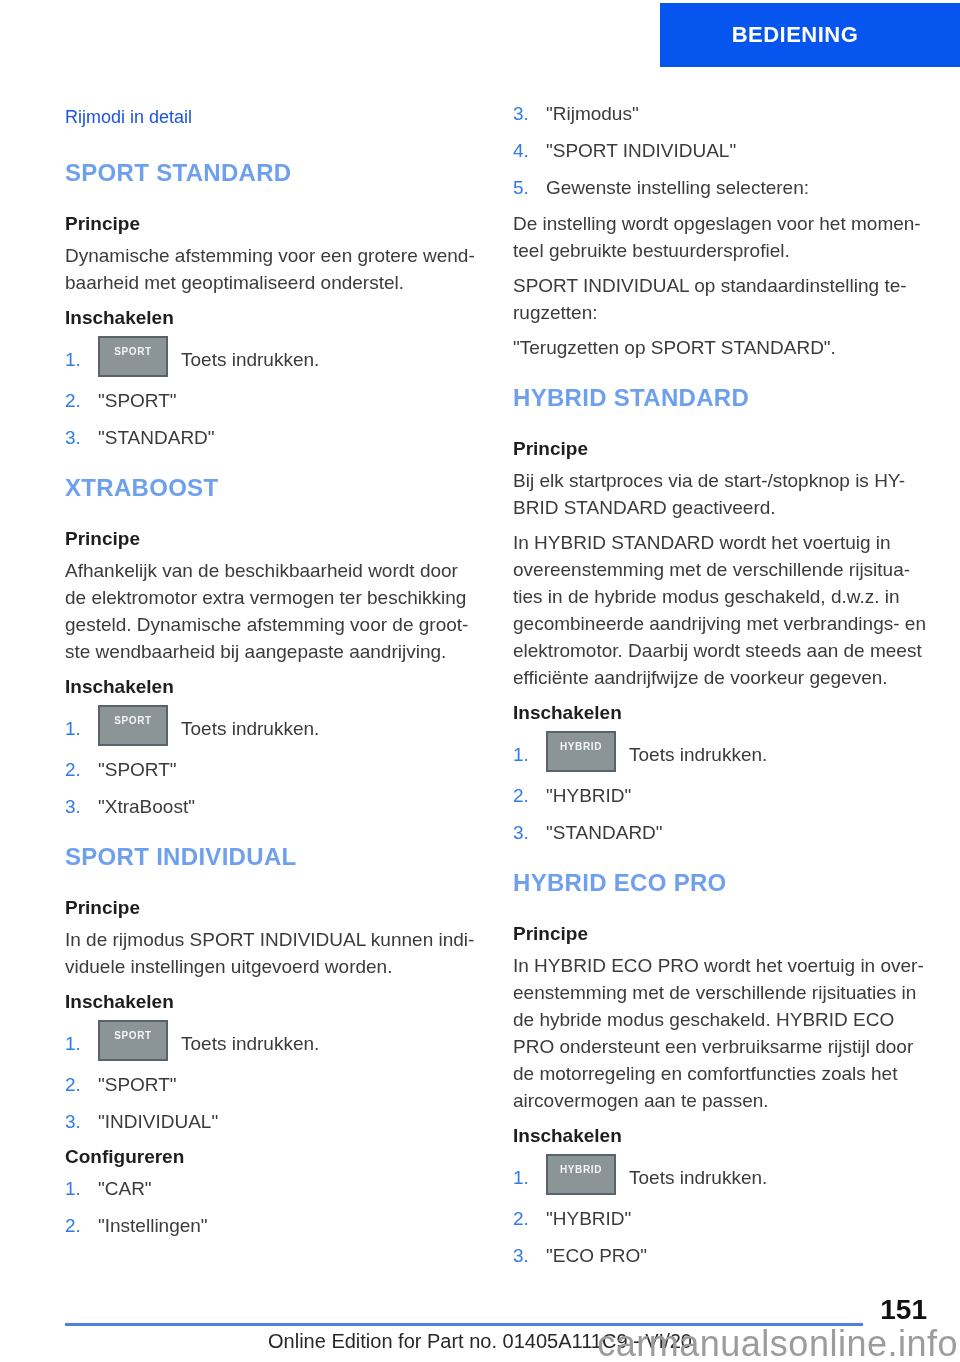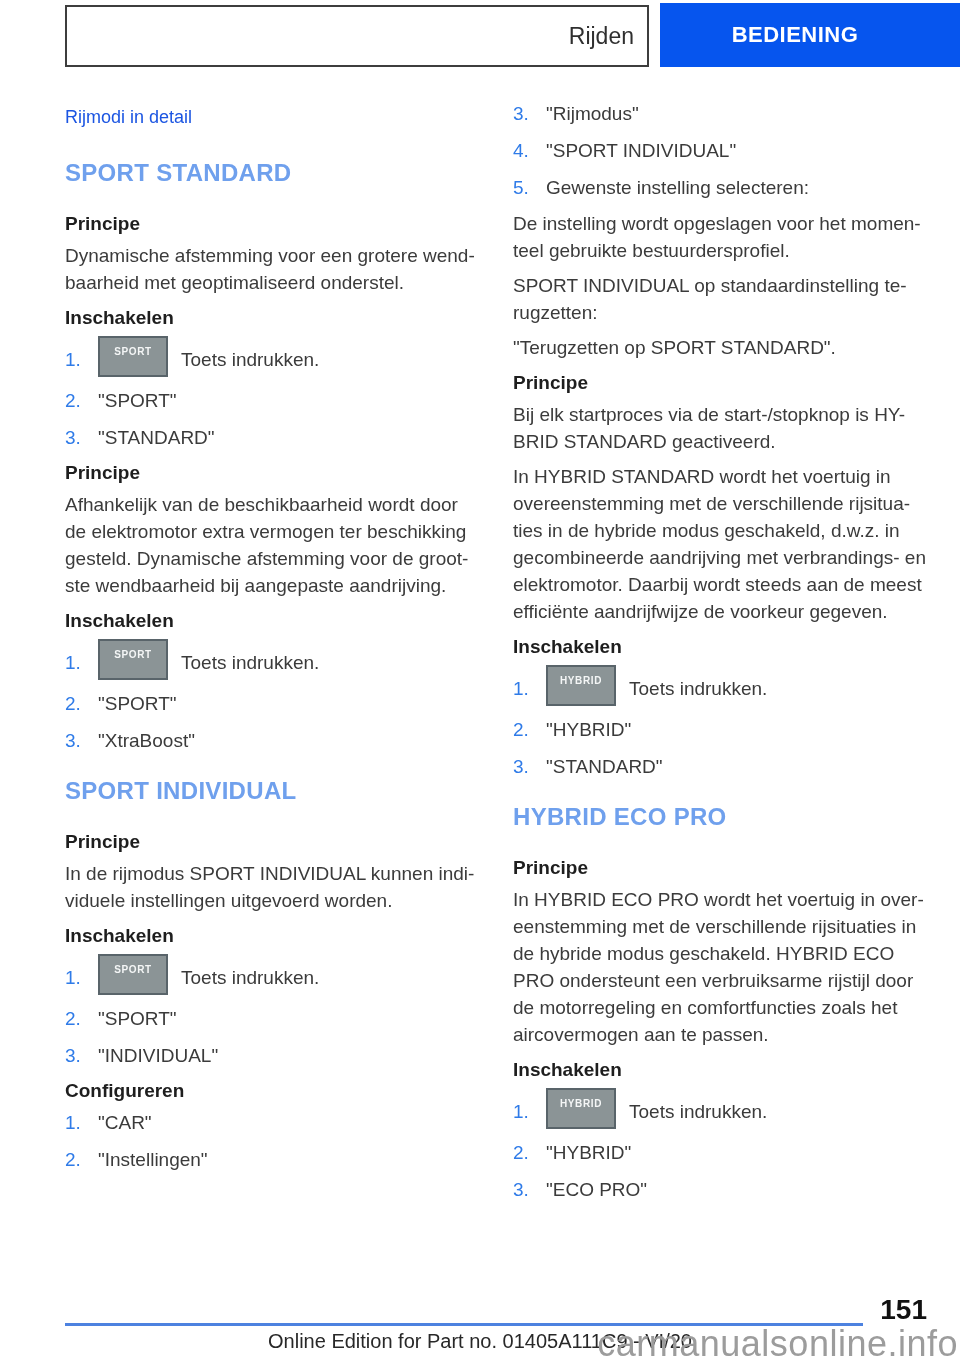--- a/index.html
+++ b/index.html
@@ -88,23 +88,20 @@
   .watermark{
     position:absolute;right:2px;top:1323px;
     font-size:36px;color:#9C9C9C;letter-spacing:.5px;
   }
 </style>
 </head>
 <body>
 
 <div class="page">
 
-  <div class="chapter-box">
-    <span>Rijden</span>
-  </div>
   <div class="section-badge">
     <span>BEDIENING</span>
   </div>
 
   <div class="col col-left">
 
     <h1 class="page-title">Rijmodi in detail</h1>
 
     <section>
       <h2 class="mode-heading">SPORT STANDARD</h2>
@@ -125,20 +122,21 @@
           <span class="step-text">"SPORT"</span>
         </div>
         <div class="step">
           <span class="num">3.</span>
           <span class="step-text">"STANDARD"</span>
         </div>
       </div>
     </section>
 
     <section>
+      <h2 class="mode-heading">XTRABOOST</h2>
       <h3 class="sub-heading">Principe</h3>
       <p class="body">Afhankelijk van de beschikbaarheid wordt door
 de elektromotor extra vermogen ter beschikking
 gesteld. Dynamische afstemming voor de groot-
 ste wendbaarheid bij aangepaste aandrijving.</p>
       <h3 class="sub-heading">Inschakelen</h3>
       <div class="steps">
         <div class="step has-key">
           <span class="num">1.</span>
           <span class="key-btn">
@@ -212,20 +210,21 @@
       </div>
     </div>
 
     <p class="body" style="margin-top:9px;">De instelling wordt opgeslagen voor het momen-
 teel gebruikte bestuurdersprofiel.</p>
     <p class="body">SPORT INDIVIDUAL op standaardinstelling te-
 rugzetten:</p>
     <p class="body">"Terugzetten op SPORT STANDARD".</p>
 
     <section>
+      <h2 class="mode-heading">HYBRID STANDARD</h2>
       <h3 class="sub-heading">Principe</h3>
       <p class="body">Bij elk startproces via de start-/stopknop is HY-
 BRID STANDARD geactiveerd.</p>
       <p class="body">In HYBRID STANDARD wordt het voertuig in
 overeenstemming met de verschillende rijsitua-
 ties in de hybride modus geschakeld, d.w.z. in
 gecombineerde aandrijving met verbrandings- en
 elektromotor. Daarbij wordt steeds aan de meest
 efficiënte aandrijfwijze de voorkeur gegeven.</p>
       <h3 class="sub-heading">Inschakelen</h3>

